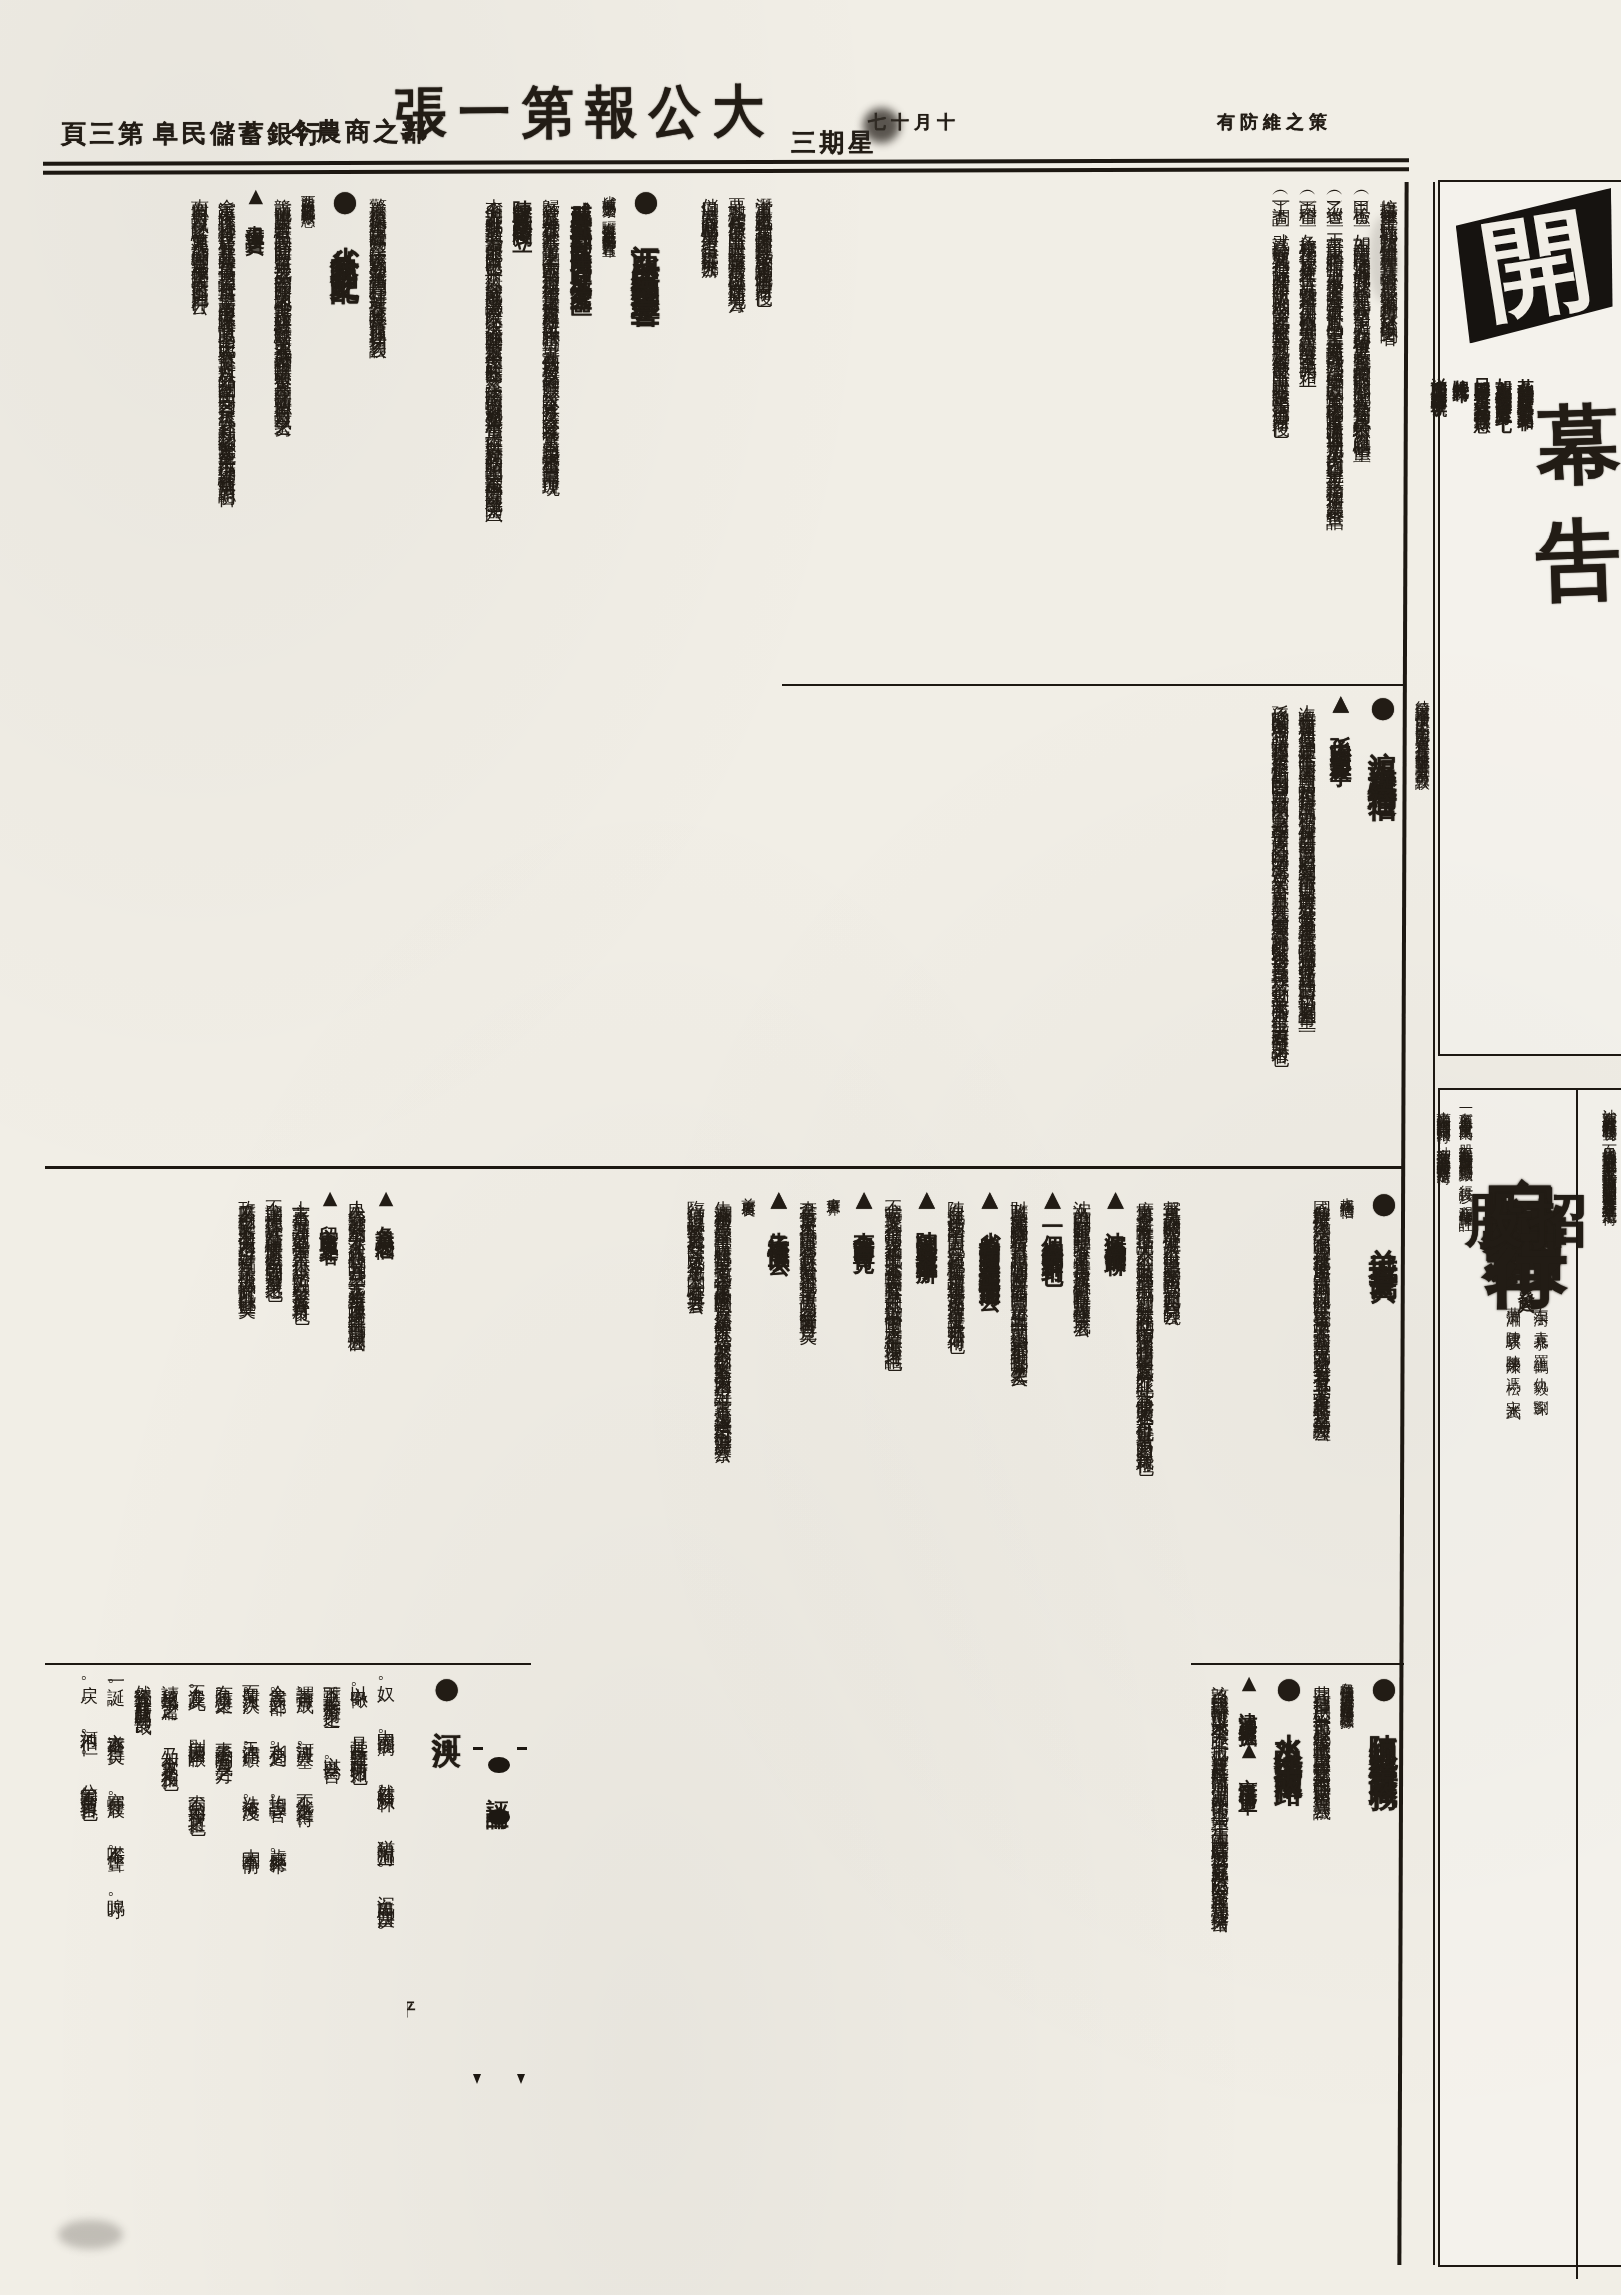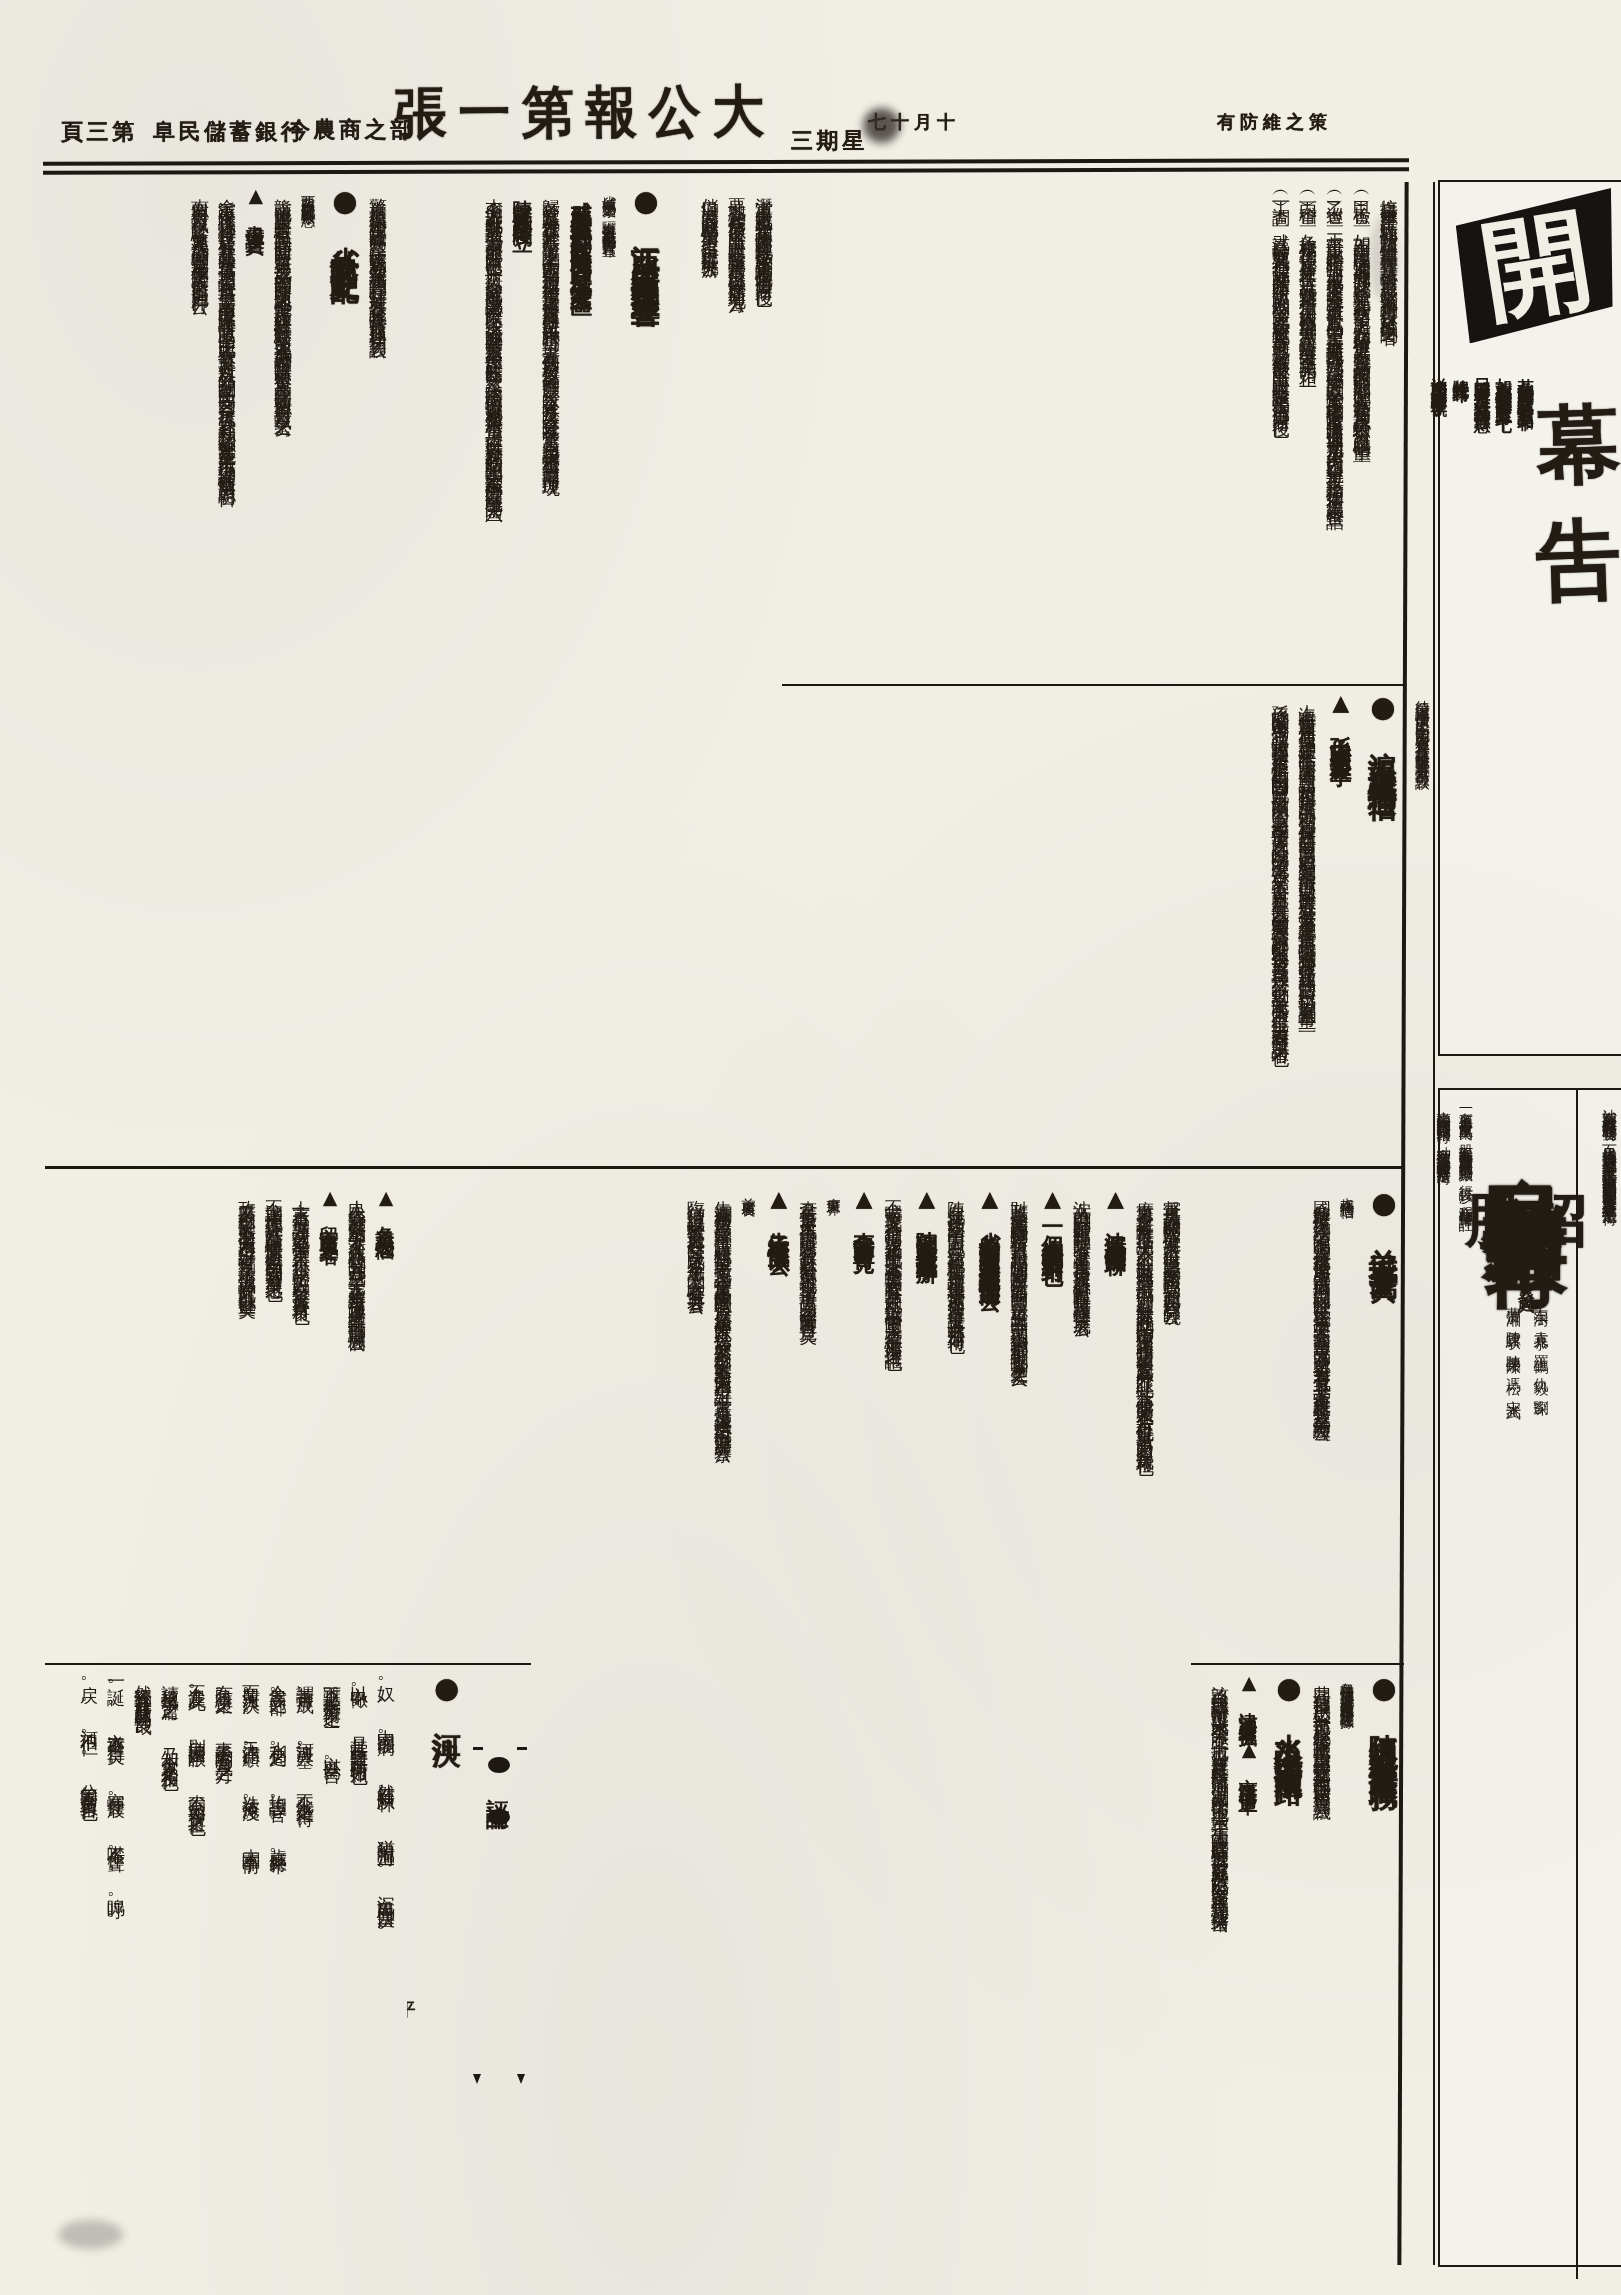--- a/index.html
+++ b/index.html
@@ -5,21 +5,21 @@
   html,body{margin:0;padding:0;background:#c9c6bd;}
   .page{position:relative;width:1622px;height:2295px;margin:0 auto;overflow:hidden;
     background:
       radial-gradient(ellipse at 12% 8%, rgba(0,0,0,.035), transparent 35%),
       radial-gradient(ellipse at 85% 60%, rgba(0,0,0,.03), transparent 40%),
       radial-gradient(ellipse at 40% 90%, rgba(0,0,0,.04), transparent 45%),
       #f1eee6;
     font-family:"DejaVu Serif","Liberation Serif",serif;color:#221c15;}
   .hdr-item{position:absolute;white-space:nowrap;font-weight:700;}
   .masthead{font-size:52px;letter-spacing:11.5px;transform:scaleY(1.08) rotate(-.3deg);text-shadow:0 0 1.4px #221c15;}
-  .hdr-sm{font-size:22px;letter-spacing:3.6px;text-shadow:0 0 0.7px #221c15;}
+  .hdr-sm{font-size:25px;letter-spacing:3.6px;text-shadow:0 0 0.7px #221c15;}
   .hdr-md{font-size:18px;letter-spacing:5px;text-shadow:0 0 0.7px #221c15;}
   .rule{position:absolute;background:#1d1812;}
   .block{position:absolute;writing-mode:vertical-rl;text-orientation:upright;overflow:hidden;}
   .seg{display:block;}
   .seg-b{font-size:18px;line-height:27px;letter-spacing:2.9px;}
   .seg-h{font-size:29px;line-height:40px;font-weight:700;letter-spacing:5px;margin-left:5.8px;text-shadow:0 0 1.1px #221c15;}
   .seg-sh{font-size:21.6px;line-height:33px;font-weight:700;letter-spacing:3.6px;margin-left:2.9px;text-shadow:0 0 0.7px #221c15;}
   .seg-shsm{font-size:19px;line-height:29px;font-weight:700;letter-spacing:2.9px;}
   .seg-bold{font-size:21.6px;line-height:33px;font-weight:700;letter-spacing:4.3px;text-shadow:0 0 0.7px #221c15;}
   .seg-boldsm{font-size:20px;line-height:30px;font-weight:700;letter-spacing:3.6px;}

